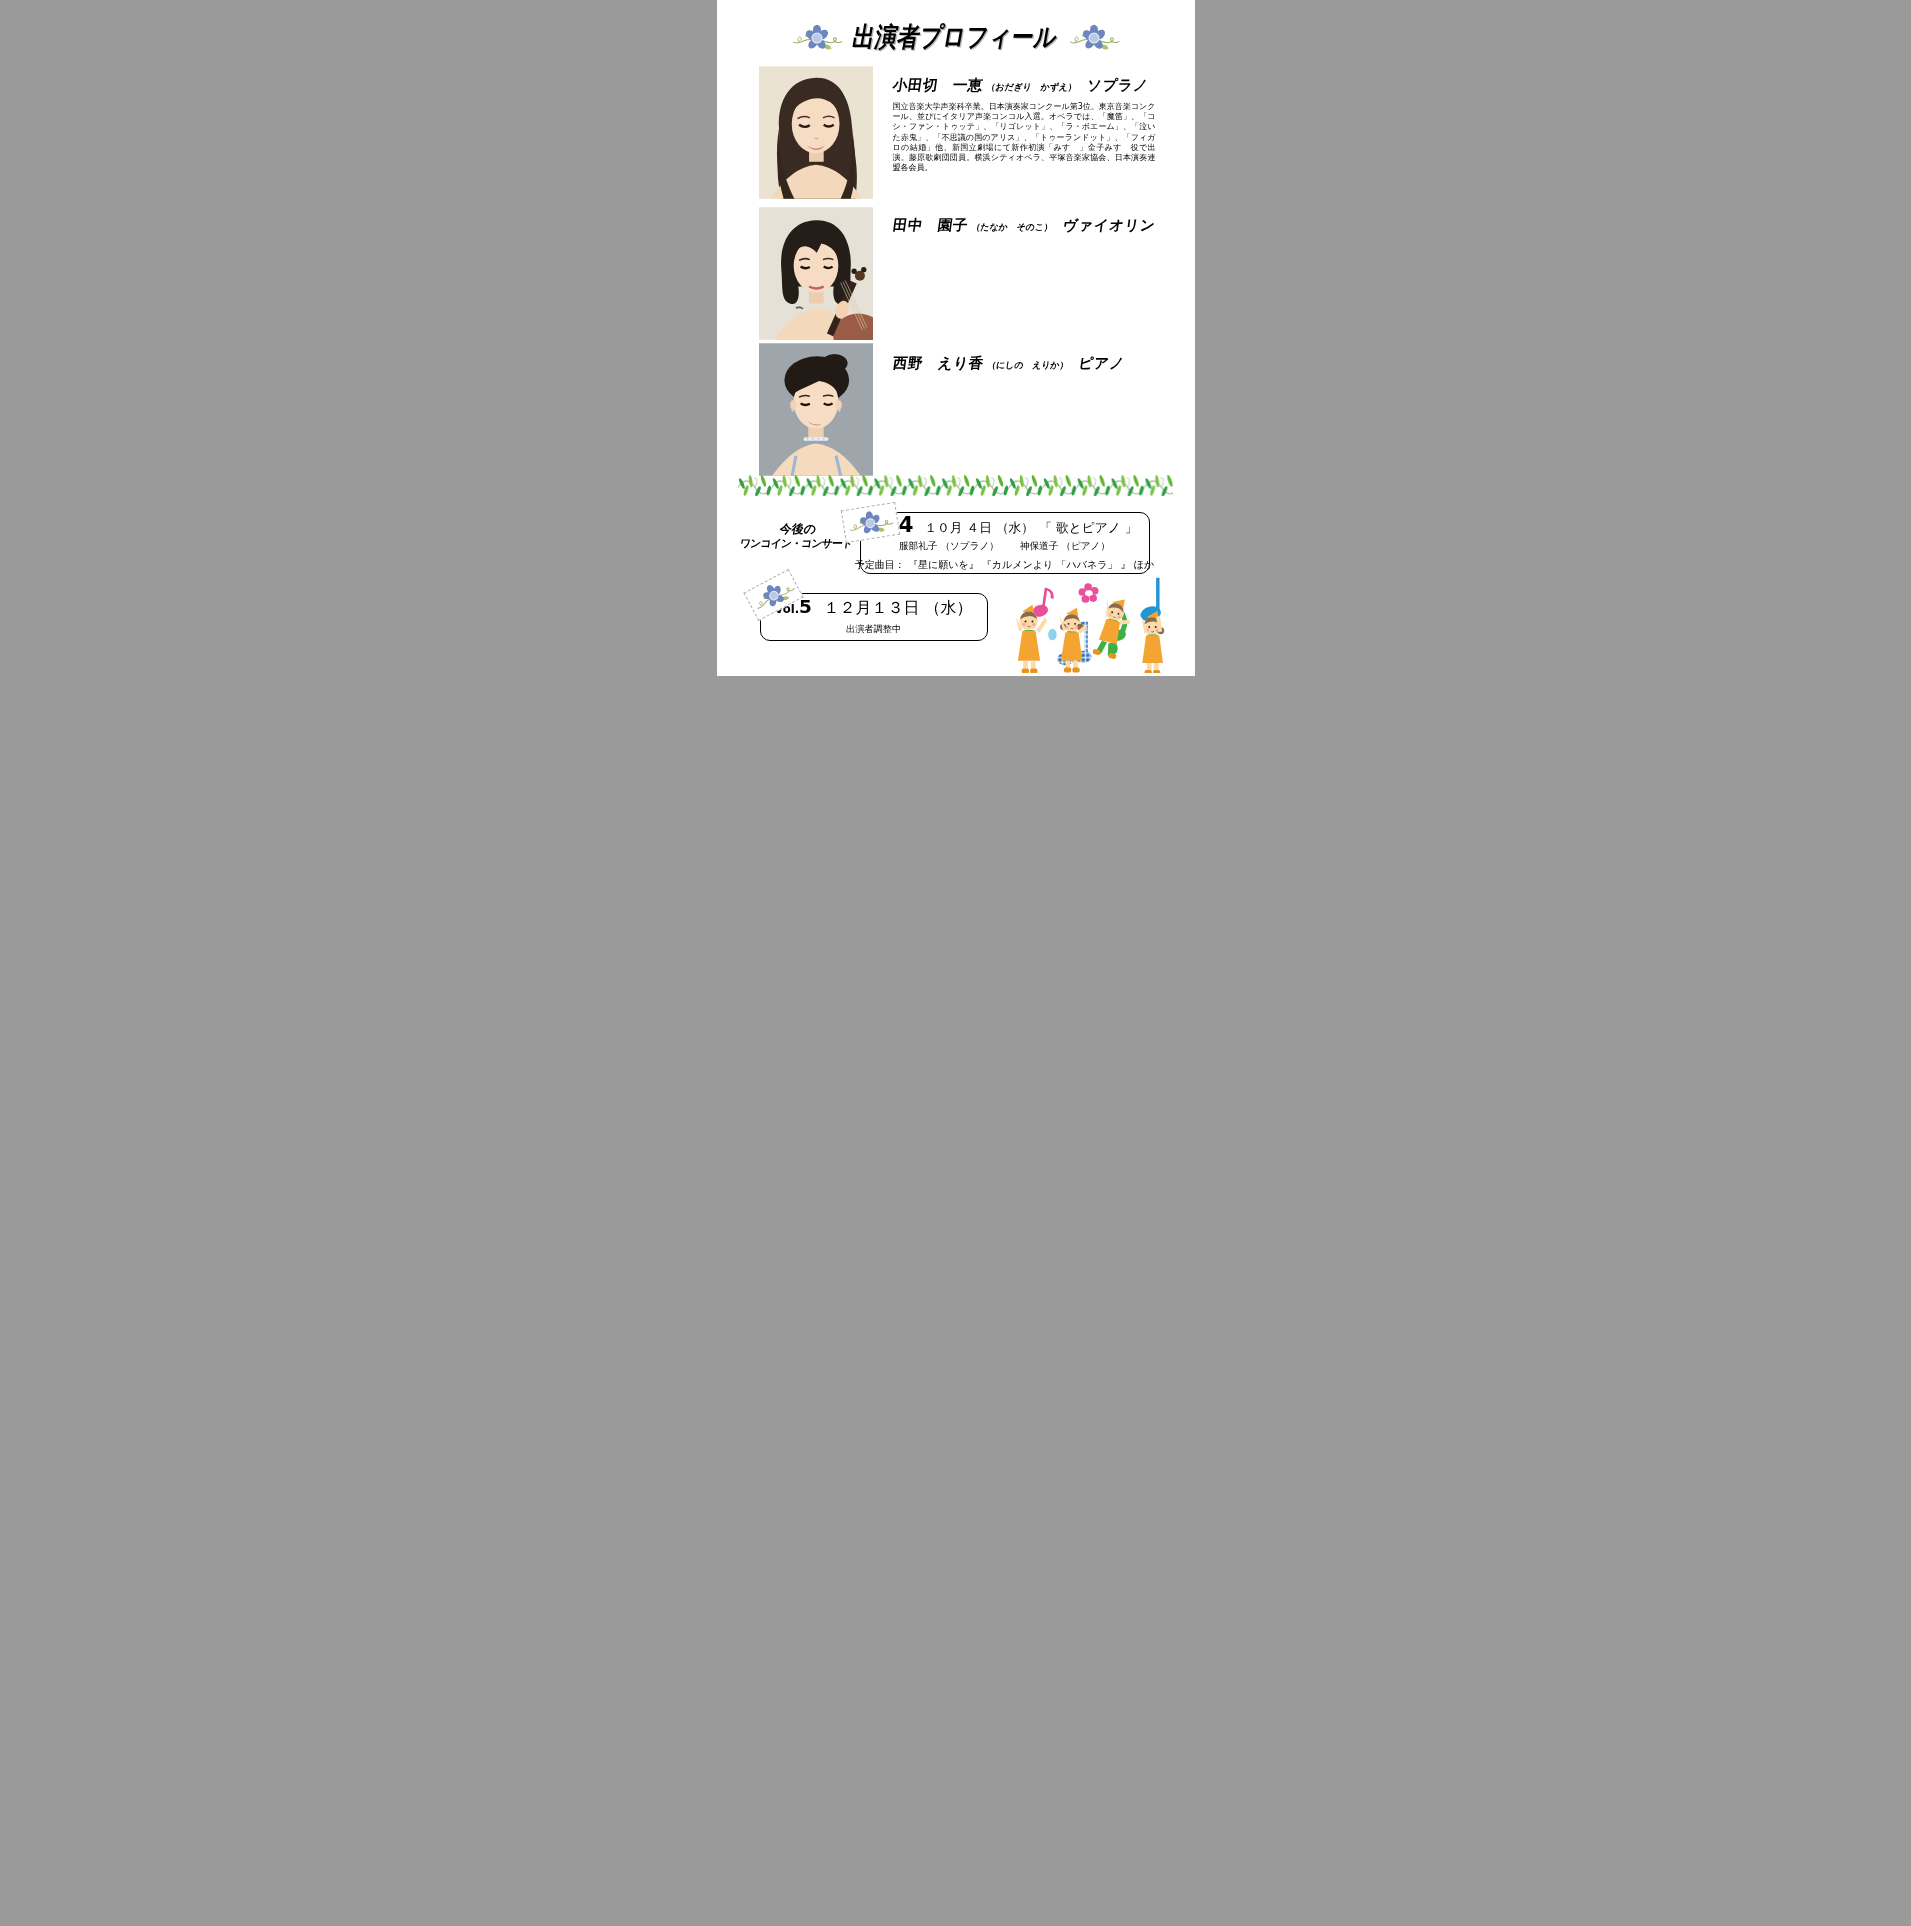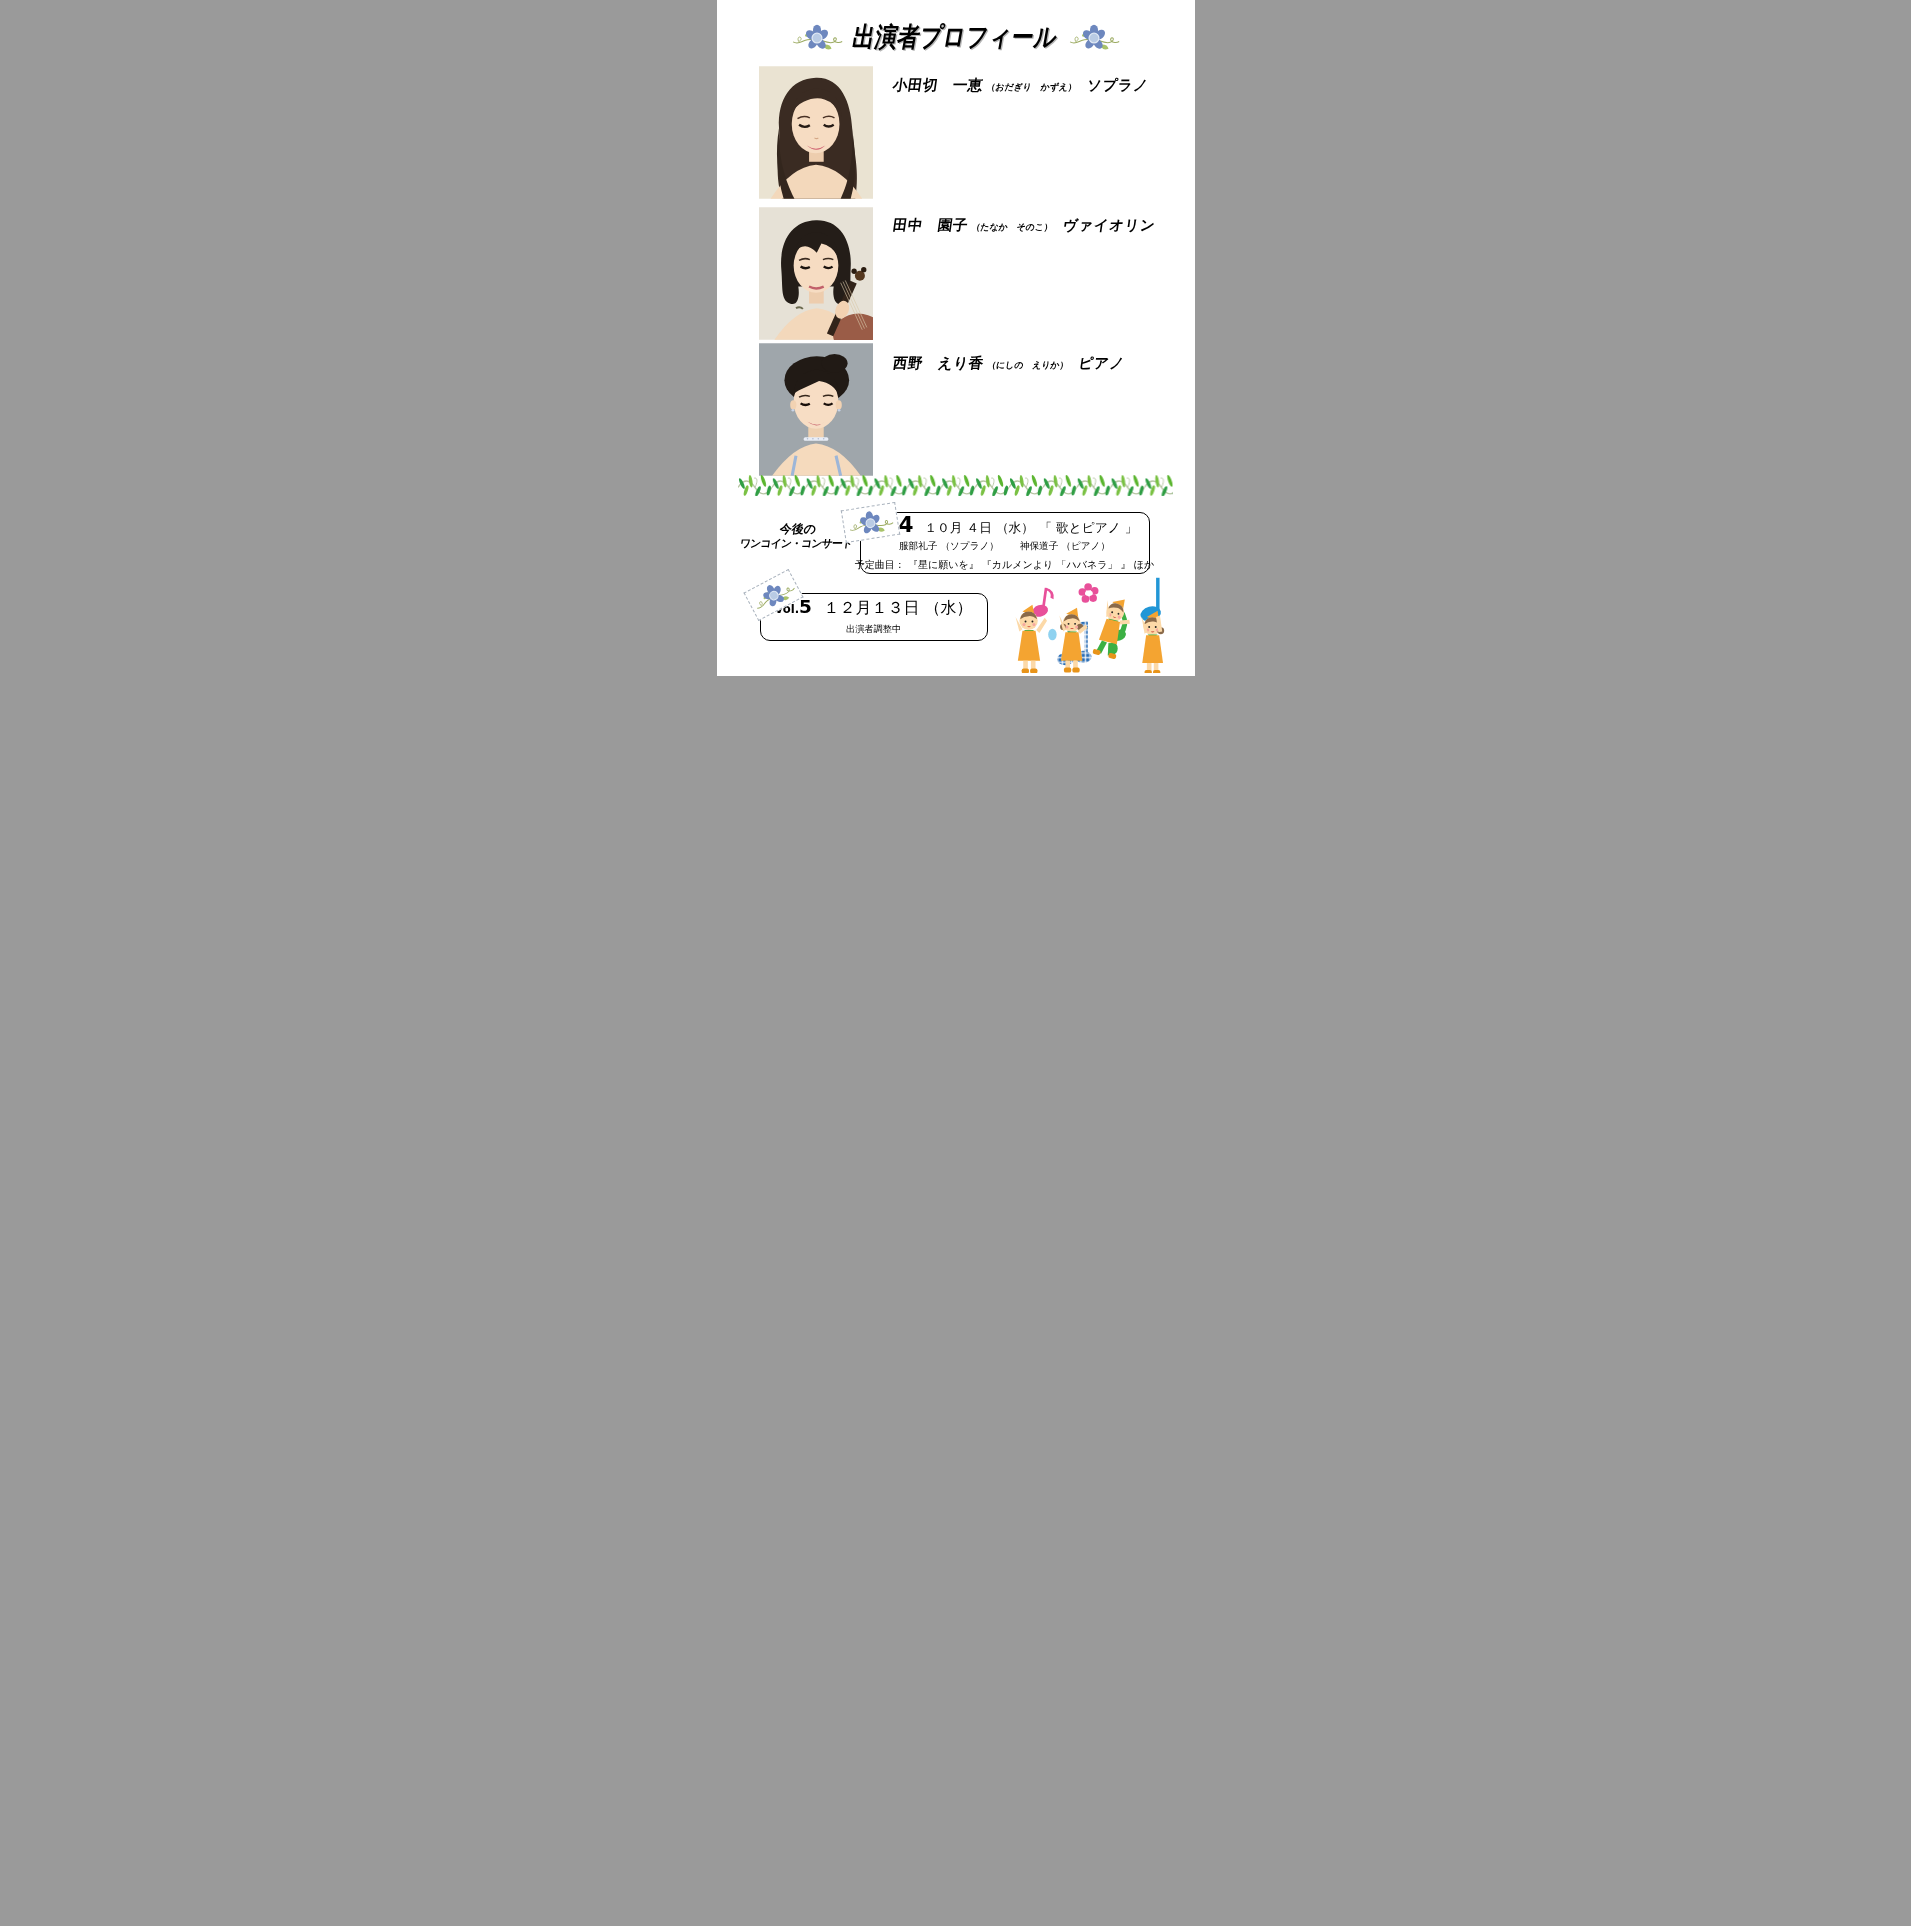--- a/index.html
+++ b/index.html
@@ -110,20 +110,21 @@
       <path d="M124,206 q24,16 48,0 q-22,22 -48,0 Z" fill="#cf6070"></path>
       <path d="M52,160 C50,240 66,290 92,344 L64,344 C46,280 42,220 52,160 Z" fill="#33261d"></path>
       <path d="M242,162 C246,242 234,296 212,344 L238,344 C256,280 250,222 242,162 Z" fill="#33261d"></path>
     </svg>
   </div>
   <div class="abs name-row" style="top:76px;">
     <span class="p-name">小田切　一恵</span>
     <span class="p-reading">（おだぎり　かずえ）</span>
     <span class="p-role">ソプラノ</span>
   </div>
+  <p class="abs bio" style="top:102px;">国立音楽大学声楽科卒業。日本演奏家コンクール第3位。東京音楽コンクール、並びにイタリア声楽コンコル入選。オペラでは、「魔笛」、「コシ・ファン・トゥッテ」、「リゴレット」、「ラ・ボエーム」、「泣いた赤鬼」、「不思議の国のアリス」、「トゥーランドット」、「フィガロの結婚」他、新国立劇場にて新作初演「みすゞ」金子みすゞ役で出演。藤原歌劇団団員。横浜シティオペラ、平塚音楽家協会、日本演奏連盟各会員。</p>
 
   <div class="abs photo" style="top:207px;">
     <svg viewBox="0 0 296 344">
       <rect width="296" height="344" fill="#e6e1d6"></rect>
       <path d="M40,344 Q92,268 150,262 Q212,268 262,344 Z" fill="#f3d8bb"></path>
       <rect x="130" y="210" width="38" height="40" fill="#edcdae"></rect>
       <path d="M148,34 C80,36 52,96 58,162 C62,210 56,240 80,250 C102,258 106,228 102,206 L194,206 C190,230 196,258 218,250 C242,240 236,208 238,158 C242,94 214,32 148,34 Z" fill="#241d18"></path>
       <ellipse cx="148" cy="152" rx="58" ry="70" fill="#f6dcc2"></ellipse>
       <path d="M90,130 Q96,70 148,64 Q204,70 208,134 Q192,100 162,94 L150,118 Q126,92 104,106 Q94,114 90,130 Z" fill="#241d18"></path>
       <path d="M104,138 q14,-8 28,-2" stroke="#3c2c20" stroke-width="4" fill="none"></path>

